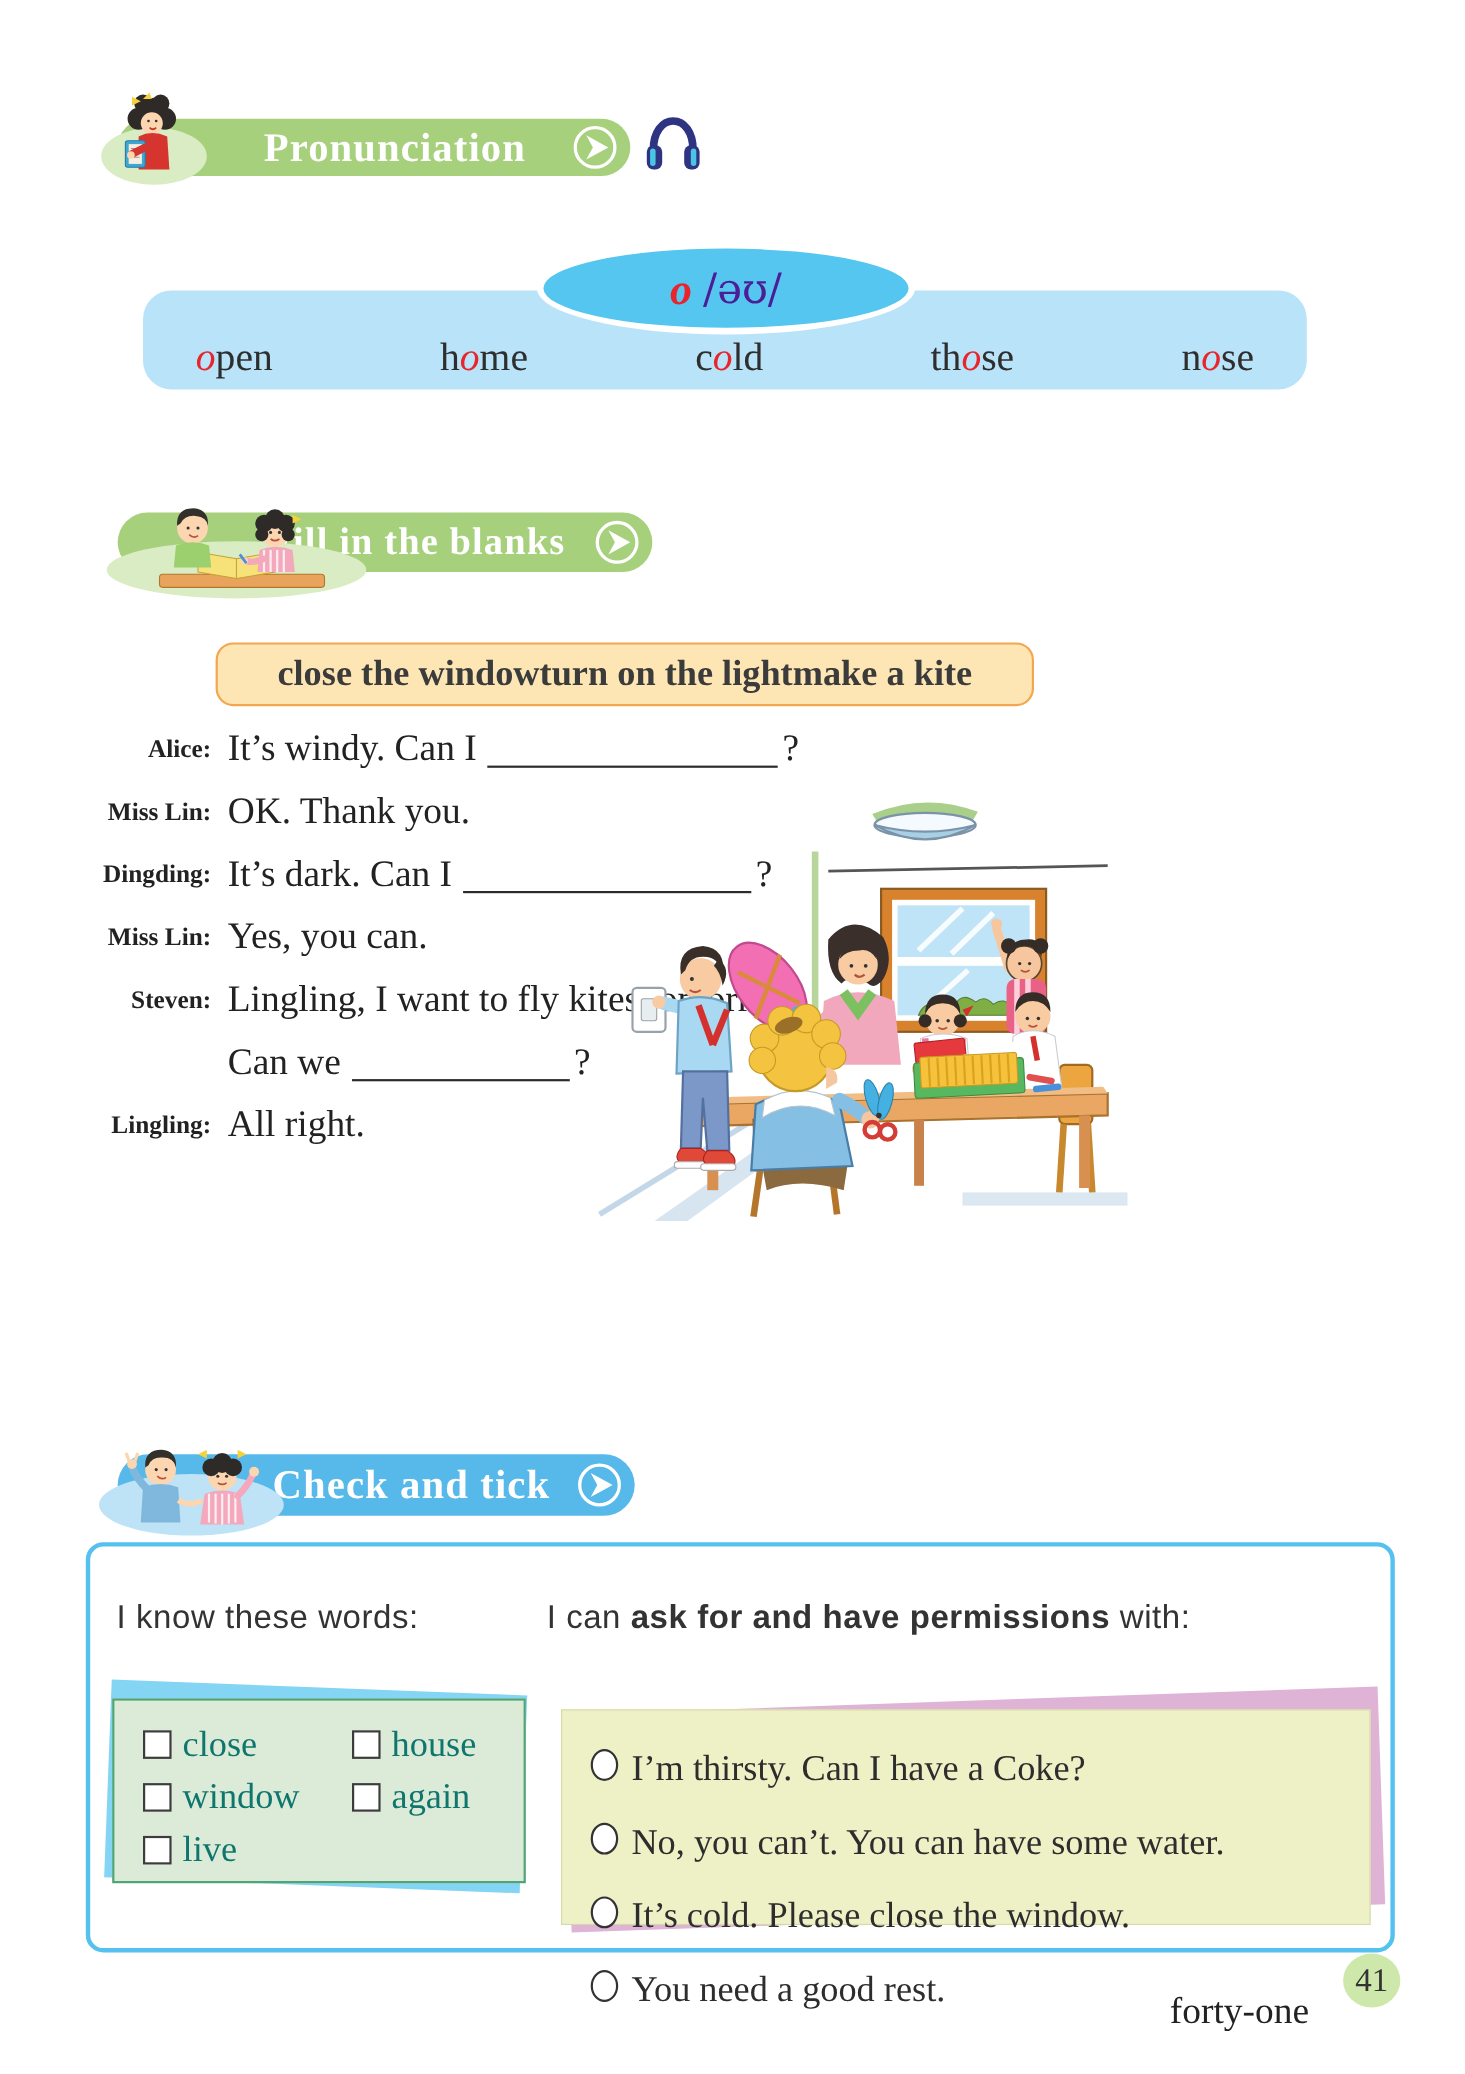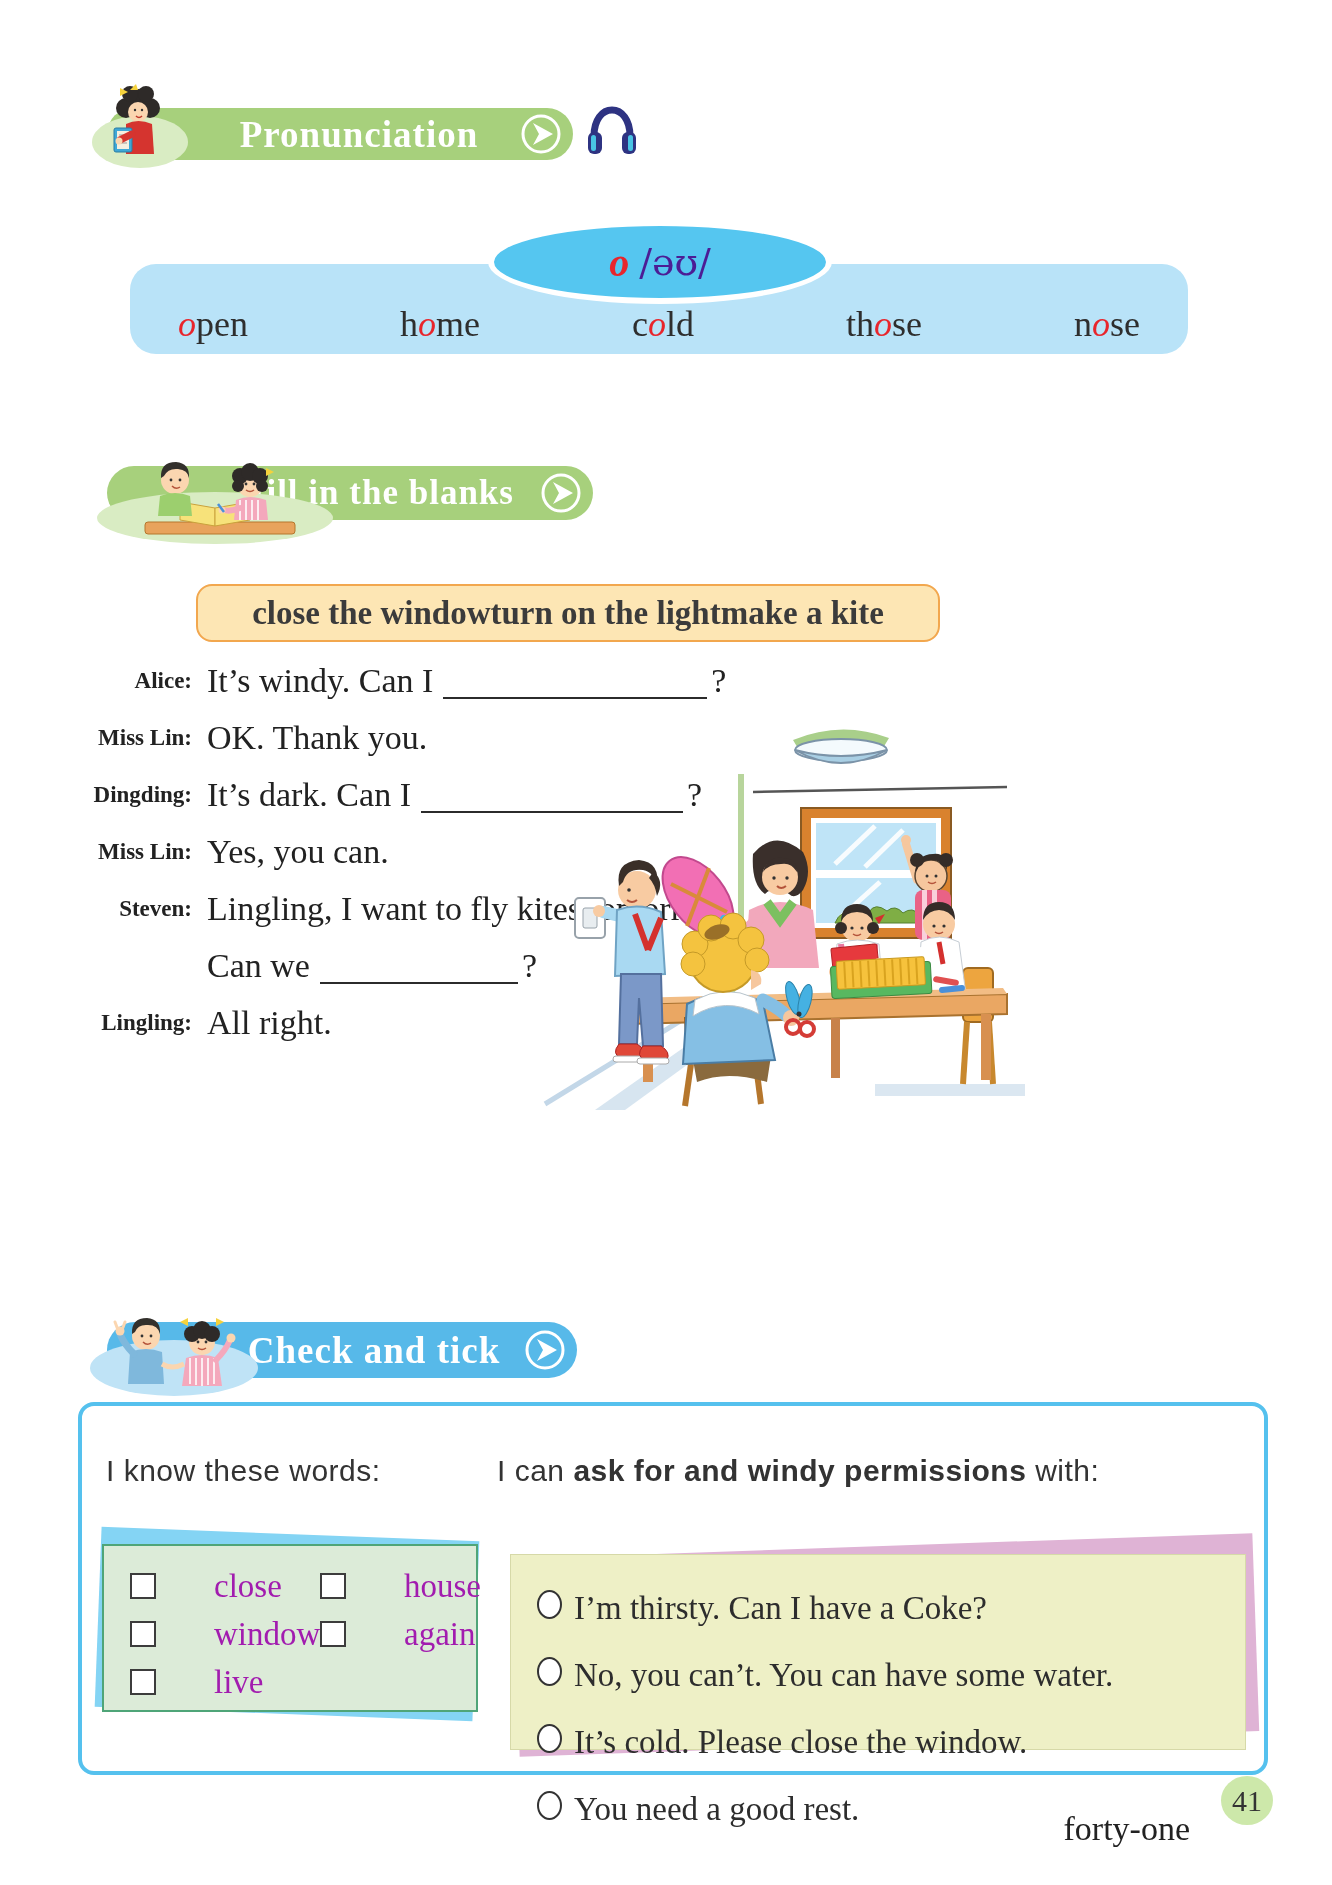--- a/index.html
+++ b/index.html
@@ -51,21 +51,21 @@
   .perm-heading  { position:absolute; left:415px; top:48px; white-space:nowrap; }
   .perm-heading b { font-weight:bold; }
 
   .words-panel-wrap { position:absolute; left:14px; top:128px; width:410px; height:210px; }
   .shadow-blue { position:absolute; left:2px; top:0px; width:378px; height:180px;
                  background:#84d4f4; transform:rotate(2.2deg); }
   .words-panel { position:absolute; left:6px; top:10px; width:376px; height:168px;
                  background:#dcebd8; border:2px solid #4fa578;
                  display:grid; grid-template-columns:190px 1fr; align-content:start;
                  padding:20px 0 0 26px; row-gap:8px; }
-  .check-item { display:flex; align-items:center; font-size:33px; color:#a21caf; height:40px;gap:48px; }
+  .check-item { display:flex; align-items:center; font-size:33px; color:#0f766e; height:40px; }
   .checkbox { width:26px; height:26px; background:#fff; border:2.5px solid #3c3c3c;
               margin-right:10px; flex:none; cursor:pointer; }
 
   .perm-panel-wrap { position:absolute; left:428px; top:140px; width:750px; height:215px; }
   .shadow-pink { position:absolute; left:6px; top:0px; width:740px; height:198px;
                  background:#dfb3d5; transform:rotate(-2deg); }
   .perm-panel { position:absolute; left:0px; top:8px; width:736px; height:196px;
                 background:#eef0c6; border:1px solid #d6d9a8; padding:12px 0 0 26px; }
   .perm-item { display:flex; height:44px; font-size:33px; color:#2d2d2d; white-space:nowrap;margin-top:23px; }
   .bullet { width:25px; height:29px; background:#fff; border:2.5px solid #333;
@@ -374,21 +374,21 @@
     <path d="M114,48 q4,3 8,0" stroke="#b4533a" stroke-width="1.5" fill="none"></path>
     <path d="M102,58 Q118,52 134,58 L138,86 L98,86 Z" fill="#f4a8bc"></path>
     <path d="M106,58 v26 M112,58 v27 M118,58 v28 M124,58 v27 M130,58 v26" stroke="#fff" stroke-width="2" opacity=".8"></path>
     <path d="M132,60 Q142,50 146,40" stroke="#f4a8bc" stroke-width="6" fill="none" stroke-linecap="round"></path>
     <circle cx="147" cy="38" r="4.5" fill="#fbd6b0"></circle>
     <path d="M78,64 Q88,70 100,64" stroke="#fbd6b0" stroke-width="5" fill="none"></path>
   </svg>
 
   <div class="summary-box">
     <div class="comic words-heading">I know these words:</div>
-    <div class="comic perm-heading"><span>I can </span><b>ask for and windy permissions</b><span> with:</span></div>
+    <div class="comic perm-heading"><span>I can </span><b>ask for and have permissions</b><span> with:</span></div>
 
     <div class="words-panel-wrap">
       <div class="shadow-blue"></div>
       <div class="words-panel">
         <span class="check-item">
           <span class="checkbox"></span>
           <span>close</span>
         </span>
         <span class="check-item">
           <span class="checkbox"></span>

